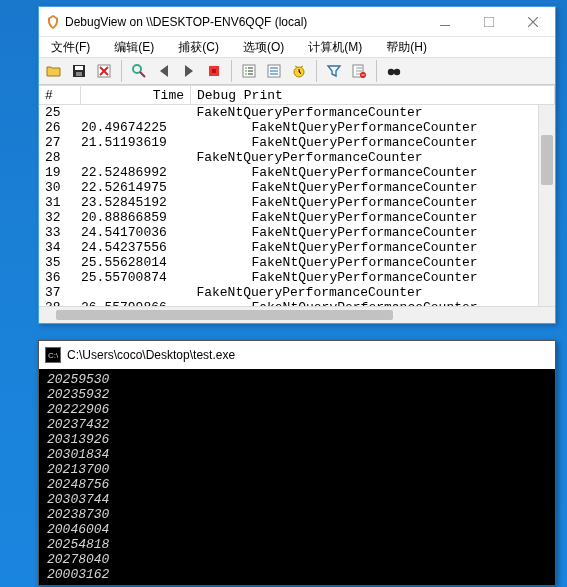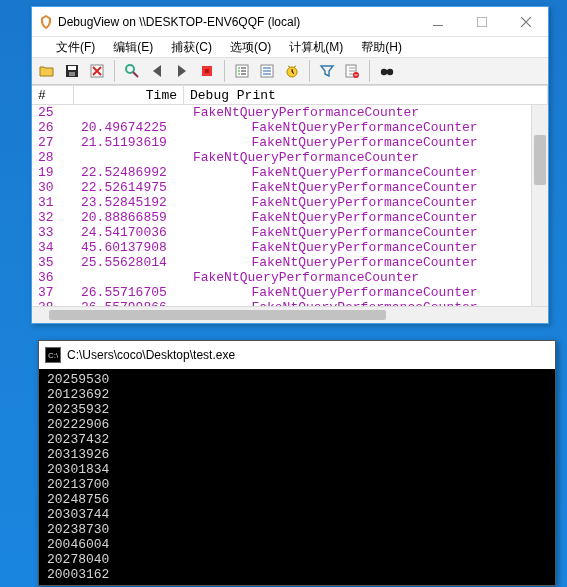--- a/index.html
+++ b/index.html
@@ -13,21 +13,21 @@
     position: relative;
   }
   .desktop {
     position: absolute;
     inset: 0;
     background: linear-gradient(180deg, #1977cc 0%, #1a80d6 40%, #1a85df 100%);
   }
   
   .win-dv {
     position: absolute;
-    left: 31px;
+    left: 38px;
     top: 6px;
     width: 518px;
     height: 318px;
     background: #fff;
     border: 1px solid #4aa0e6;
     box-shadow: 2px 2px 5px rgba(0,0,0,.25);
     display: flex;
     flex-direction: column;
   }
   .titlebar {
@@ -48,22 +48,22 @@
   .title-spacer { flex:1; }
   .win-btn {
     width: 44px; height: 28px;
     display:flex; align-items:center; justify-content:center;
     color:#777;
   }
   .win-btn svg { width:10px; height:10px; }
   .menubar {
     height: 20px;
     display:flex; align-items:center;
-    padding: 0 16px;
-    gap: 2px;
+    padding: 0 4px;
+    gap: 8px;
   }
   .menu-item {
     padding: 1px 8px;
     font-size:12px;
     color:#000;
     cursor:default;
   }
   .toolbar {
     height: 28px;
     background:#f3f3f3;
@@ -101,21 +101,21 @@
     flex:1;
     overflow:hidden;
     font-family: "SimSun","Courier New", monospace;
     font-size:13px;
     line-height:15px;
     background:#fff;
     position:relative;
     display:flex;
   }
   .table-rows { flex:1; overflow:hidden; }
-  .row { display:flex; height:15px; white-space:pre; color:#a21caf;gap:7px; }
+  .row { display:flex; height:15px; white-space:pre; color:#000000; }
   .c-num  { width:42px; padding-left:6px; }
   .c-time { width:110px; }
   .c-print{ flex:1;text-align:center; }
   .vscroll {
     width:17px;
     background:#f0f0f0;
     border-left:1px solid #dcdcdc;
     position:relative;
   }
   .vscroll .thumb {
@@ -163,20 +163,21 @@
   }
   .con-body {
     flex:1;
     background:#000;
     color:#d4d4d4;
     font-family: Consolas, "Courier New", monospace;
     font-size:13px;
     line-height:15px;
     padding: 3px 8px;
     overflow:hidden;
+    font-style:italic;
   }
   .con-line { white-space:pre; }
   
   .watermark {
     position:absolute;
     right:14px; bottom:6px;
     color:#fff;
     font-size:13px;
   }
 </style>
@@ -318,53 +319,53 @@
       <div class="table-rows" id="dv-rows">
           <div class="row"><span class="c-num">25</span><span class="c-print">FakeNtQueryPerformanceCounter</span></div>
           <div class="row"><span class="c-num">26</span><span class="c-time">20.49674225</span><span class="c-print">FakeNtQueryPerformanceCounter</span></div>
           <div class="row"><span class="c-num">27</span><span class="c-time">21.51193619</span><span class="c-print">FakeNtQueryPerformanceCounter</span></div>
           <div class="row"><span class="c-num">28</span><span class="c-print">FakeNtQueryPerformanceCounter</span></div>
           <div class="row"><span class="c-num">19</span><span class="c-time">22.52486992</span><span class="c-print">FakeNtQueryPerformanceCounter</span></div>
           <div class="row"><span class="c-num">30</span><span class="c-time">22.52614975</span><span class="c-print">FakeNtQueryPerformanceCounter</span></div>
           <div class="row"><span class="c-num">31</span><span class="c-time">23.52845192</span><span class="c-print">FakeNtQueryPerformanceCounter</span></div>
           <div class="row"><span class="c-num">32</span><span class="c-time">20.88866859</span><span class="c-print">FakeNtQueryPerformanceCounter</span></div>
           <div class="row"><span class="c-num">33</span><span class="c-time">24.54170036</span><span class="c-print">FakeNtQueryPerformanceCounter</span></div>
-          <div class="row"><span class="c-num">34</span><span class="c-time">45.60137908</span><span class="c-print">FakeNtQueryPerformanceCounter</span></div>
+          <div class="row"><span class="c-num">34</span><span class="c-time">24.54237556</span><span class="c-print">FakeNtQueryPerformanceCounter</span></div>
           <div class="row"><span class="c-num">35</span><span class="c-time">25.55628014</span><span class="c-print">FakeNtQueryPerformanceCounter</span></div>
-          <div class="row"><span class="c-num">36</span><span class="c-print">FakeNtQueryPerformanceCounter</span></div>
-          <div class="row"><span class="c-num">37</span><span class="c-time">26.55716705</span><span class="c-print">FakeNtQueryPerformanceCounter</span></div>
+          <div class="row"><span class="c-num">36</span><span class="c-time">25.55700874</span><span class="c-print">FakeNtQueryPerformanceCounter</span></div>
+          <div class="row"><span class="c-num">37</span><span class="c-print">FakeNtQueryPerformanceCounter</span></div>
           <div class="row"><span class="c-num">38</span><span class="c-time">26.55799866</span><span class="c-print">FakeNtQueryPerformanceCounter</span></div>
         </div>
       <div class="vscroll">
           <div class="thumb"></div>
         </div>
     </div>
     <div class="hscroll">
       <div class="track">
           <div class="thumb"></div>
         </div>
     </div>
   </div>
 
   <div class="win-console">
     <div class="con-title">
       <span class="ico">C:\</span>
       <span>C:\Users\coco\Desktop\test.exe</span>
     </div>
     <div class="con-body" id="con-body">
         <div class="con-line">20259530</div>
-        <div class="con-line">20123692</div>
         <div class="con-line">20235932</div>
         <div class="con-line">20222906</div>
         <div class="con-line">20237432</div>
         <div class="con-line">20313926</div>
         <div class="con-line">20301834</div>
         <div class="con-line">20213700</div>
         <div class="con-line">20248756</div>
         <div class="con-line">20303744</div>
         <div class="con-line">20238730</div>
         <div class="con-line">20046004</div>
+        <div class="con-line">20254818</div>
         <div class="con-line">20278040</div>
         <div class="con-line">20003162</div>
       </div>
   </div>
 
 </div>
 
 </body></html>

